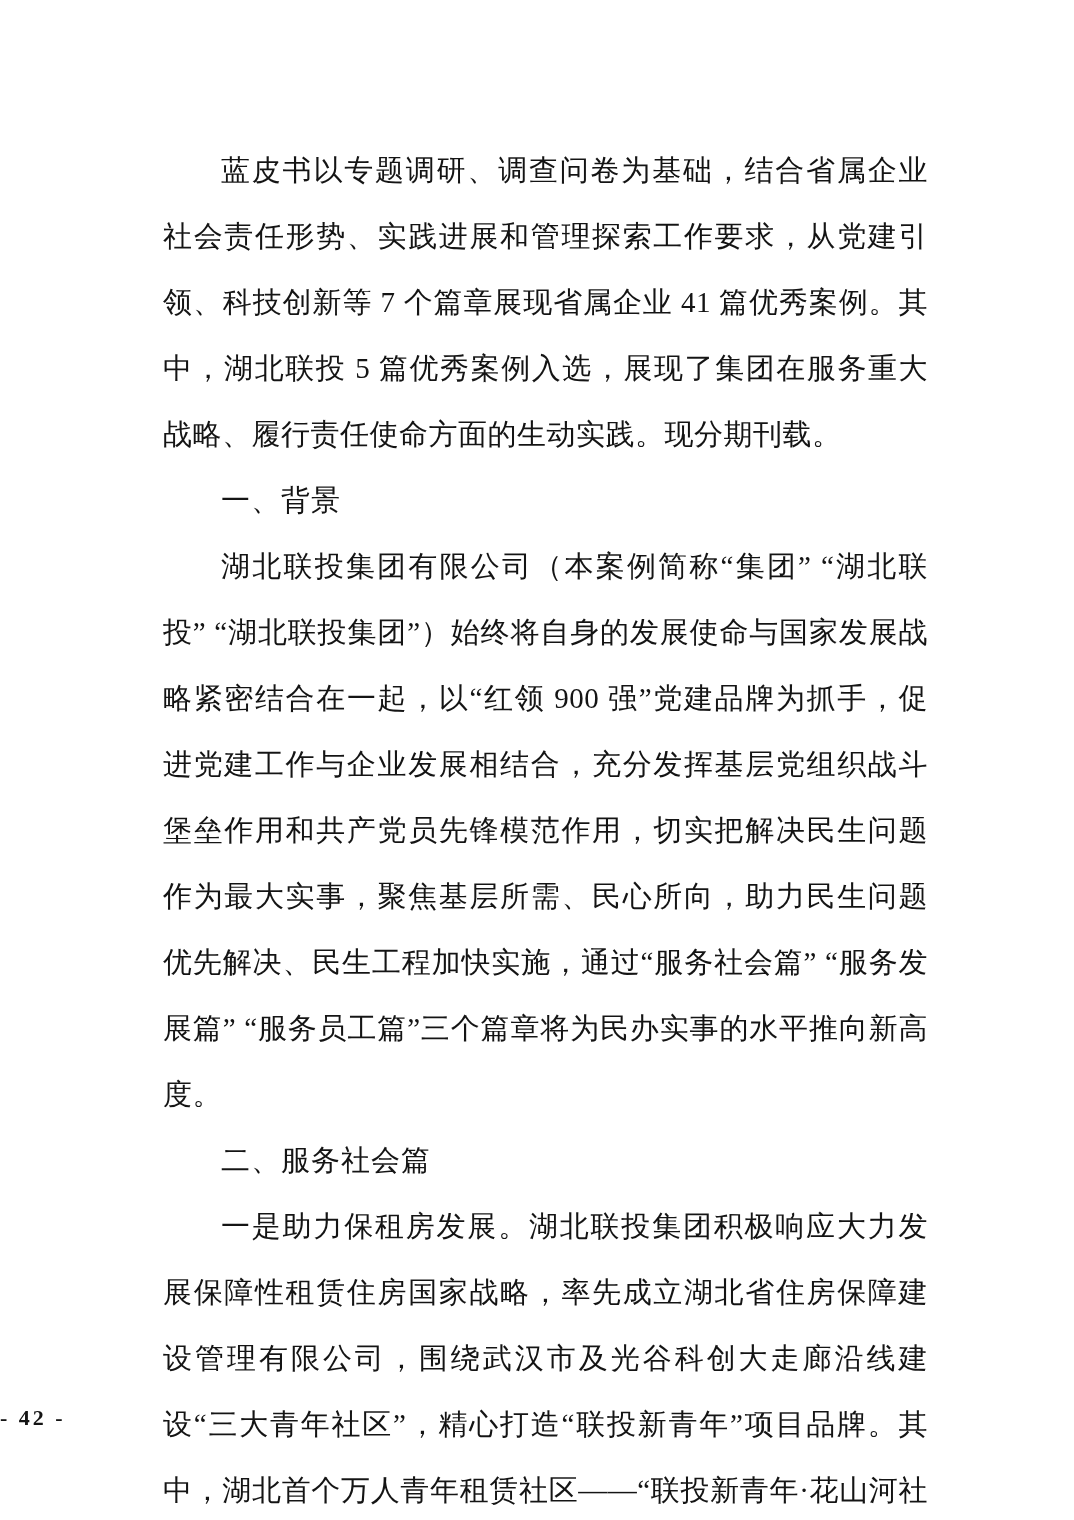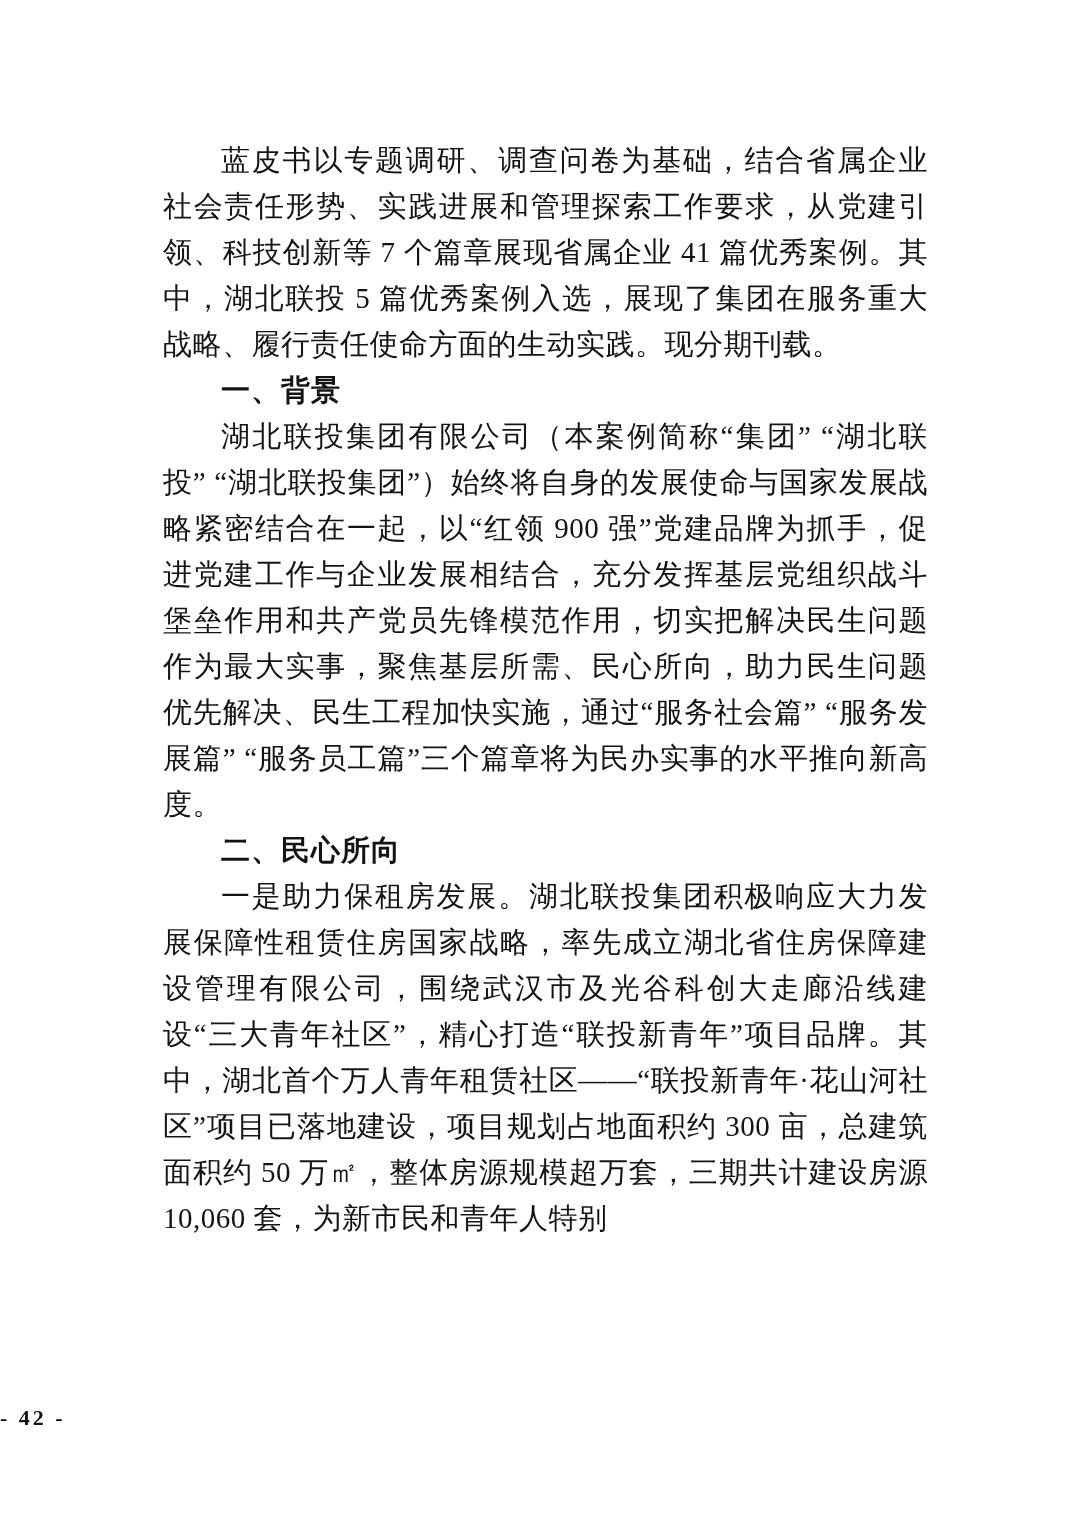--- a/index.html
+++ b/index.html
@@ -22,29 +22,29 @@
     .content {
       position: absolute;
       left: 163px;
       top: 137px;
       width: 765px;
     }
     .para {
       margin: 0;
       padding: 0;
       font-size: 29px;
-      line-height: 46px;
+      line-height: 66px;
       color: #141414;
       text-align: justify;
       text-indent: 2em;
       font-weight: 400;
       letter-spacing: 0.5px;
     }
     .heading {
-      font-weight: 700;
+      font-weight: 400;
       font-family: "Liberation Sans", "DejaVu Sans", sans-serif;
       letter-spacing: 1px;
     }
     .subheading-lead {
       font-weight: 700;
       font-style: italic;
     }
     .footer {
       position: absolute;
       left: 0;
@@ -63,21 +63,21 @@
 
 <div class="page">
   <div class="content">
 
     <p class="para">蓝皮书以专题调研、调查问卷为基础，结合省属企业社会责任形势、实践进展和管理探索工作要求，从党建引领、科技创新等 7 个篇章展现省属企业 41 篇优秀案例。其中，湖北联投 5 篇优秀案例入选，展现了集团在服务重大战略、履行责任使命方面的生动实践。现分期刊载。</p>
 
     <p class="para heading">一、背景</p>
 
     <p class="para">湖北联投集团有限公司（本案例简称“集团” “湖北联投” “湖北联投集团”）始终将自身的发展使命与国家发展战略紧密结合在一起，以“红领 900 强”党建品牌为抓手，促进党建工作与企业发展相结合，充分发挥基层党组织战斗堡垒作用和共产党员先锋模范作用，切实把解决民生问题作为最大实事，聚焦基层所需、民心所向，助力民生问题优先解决、民生工程加快实施，通过“服务社会篇” “服务发展篇” “服务员工篇”三个篇章将为民办实事的水平推向新高度。</p>
 
-    <p class="para heading">二、民心所向</p>
+    <p class="para heading">二、服务社会篇</p>
 
 
     <p class="para">一是助力保租房发展。湖北联投集团积极响应大力发展保障性租赁住房国家战略，率先成立湖北省住房保障建设管理有限公司，围绕武汉市及光谷科创大走廊沿线建设“三大青年社区”，精心打造“联投新青年”项目品牌。其中，湖北首个万人青年租赁社区——“联投新青年·花山河社区”项目已落地建设，项目规划占地面积约 300 亩，总建筑面积约 50 万㎡，整体房源规模超万套，三期共计建设房源 10,060 套，为新市民和青年人特别</p>
 
   </div>
 
   <div class="footer">- 42 -</div>
 </div>
 
 </body></html>

